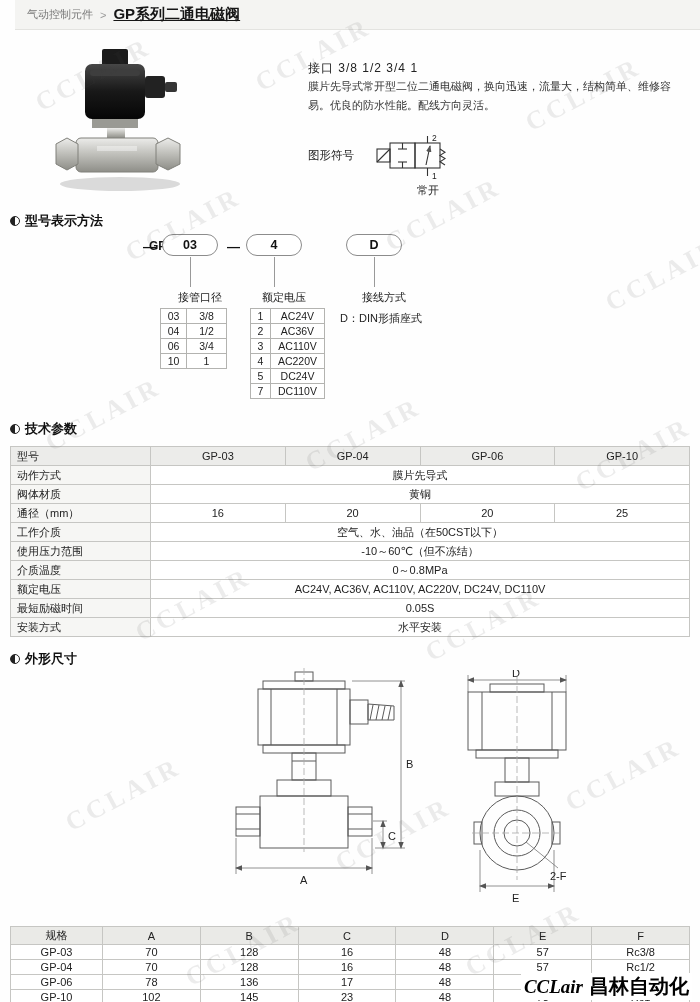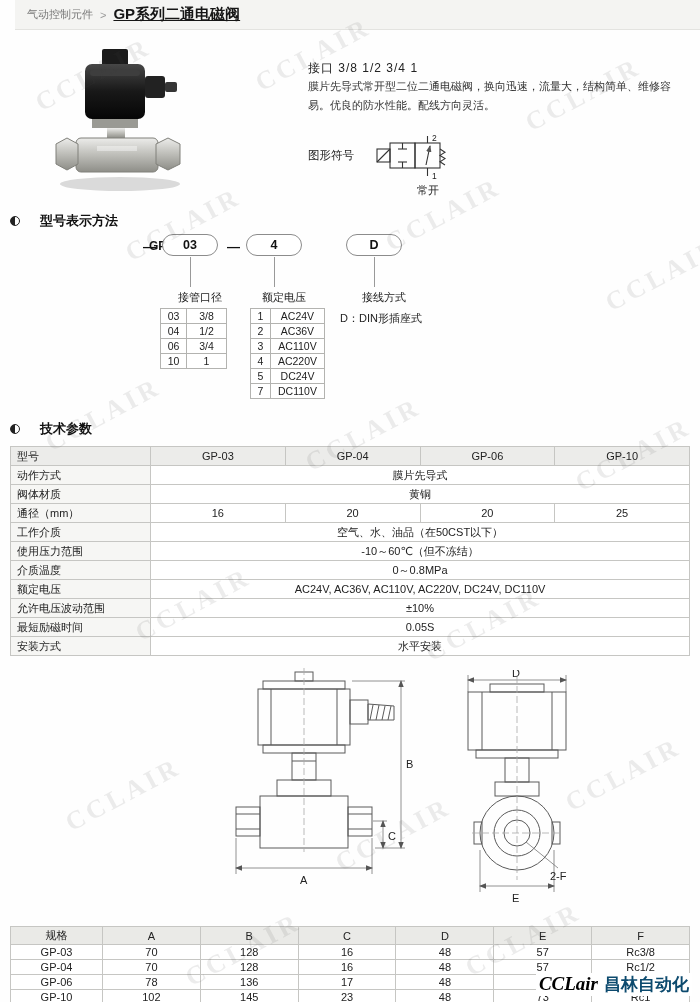--- a/index.html
+++ b/index.html
@@ -20,21 +20,21 @@
   .ports { font-size:12px; color:#222; letter-spacing:1px; }
   .desc  { font-size:11px; color:#333; line-height:1.75; }
   .symbol-row { margin-top:16px; display:flex; align-items:flex-start; gap:20px; }
   .symbol-label { font-size:11.5px; color:#222; margin-top:16px; }
   .symbol-box { display:flex; flex-direction:column; align-items:center; }
   .symbol-caption { font-size:11px; color:#222; margin-top:1px; }
   .sym-num { font-size:8.5px; fill:#222; }
 
   
   .section { position:absolute; left:10px; width:680px; z-index:5; }
-  .sec-head { display:flex; align-items:center; gap:20px; }
+  .sec-head { display:flex; align-items:center; gap:5px; }
   .bullet { width:10px; height:10px; border-radius:50%; border:1px solid #222;
             background:linear-gradient(to right,#222 50%,transparent 50%); flex:none; }
   .sec-title { font-size:13px; font-weight:bold; color:#111; }
 
   
   #model { top:212px; height:206px; }
   .code-prefix { position:absolute; left:100px; top:27px; font-size:12px; font-weight:bold; color:#111;margin-left:39px; }
   .code-dash { position:absolute; top:27px; font-size:13px; font-weight:bold; color:#111; }
   .code-box { position:absolute; top:22px; width:56px; height:22px; line-height:20px; text-align:center;
               border:1px solid #8c8c8c; border-radius:11px; font-size:12.5px; font-weight:bold; color:#111; background:#fff; }
@@ -62,21 +62,21 @@
                font-size:11px; background:rgba(255,255,255,0.6); z-index:5; }
   .dim-table th,.dim-table td { border:1px solid #c6c6c3; padding:1px 4px; height:13px; text-align:center;
                font-weight:normal; color:#222; }
   .dim-table thead th { background:#eaeae7; }
   .dim-table col.c-first { width:92px; }
 
   
   .logo { position:absolute; right:8px; top:973px; z-index:20; background:#fff; padding:0 3px;
           display:flex; align-items:baseline; gap:6px; }
   .logo-en { font-size:19px; font-weight:bold; font-style:italic; color:#000; font-family:"Liberation Serif",serif; }
-  .logo-cn { font-size:17px; font-weight:bold; color:#0c4a6e; }
+  .logo-cn { font-size:20px; font-weight:bold; color:#000000; }
 
   
   .wm { position:absolute; font-size:26px; font-weight:bold; letter-spacing:4px; color:rgba(70,70,70,0.10);
         transform:rotate(-28deg); pointer-events:none; z-index:30; font-family:"Liberation Serif",serif; white-space:nowrap; }
 </style>
 </head>
 <body>
 
 <svg width="0" height="0" style="position:absolute">
   <defs>
@@ -291,35 +291,37 @@
         </tr>
         <tr>
           <td class="lbl">介质温度</td>
           <td colspan="4">0～0.8MPa</td>
         </tr>
         <tr>
           <td class="lbl">额定电压</td>
           <td colspan="4">AC24V, AC36V, AC110V, AC220V, DC24V, DC110V</td>
         </tr>
         <tr>
-          <td class="lbl">允许电压波动范围</td>
-          <td colspan="4">±10%</td>
-        </tr>
-        <tr>
           <td class="lbl">最短励磁时间</td>
           <td colspan="4">0.05S</td>
         </tr>
         <tr>
           <td class="lbl">安装方式</td>
           <td colspan="4">水平安装</td>
         </tr>
       </tbody>
     </table>
   </section>
 
+  <section class="section" id="dims">
+    <div class="sec-head">
+      <span class="bullet"></span>
+      <span class="sec-title">外形尺寸</span>
+    </div>
+  </section>
 
   <svg class="drw" style="left:205px;top:668px" width="212" height="250" viewBox="0 0 212 250">
     <g stroke="#5a5a5a" fill="none" stroke-width="1">
       <rect x="90" y="4" width="18" height="9"></rect>
       <rect x="58" y="13" width="82" height="8"></rect>
       <rect x="53" y="21" width="92" height="56"></rect>
       <line x1="66" y1="21" x2="66" y2="77"></line>
       <line x1="132" y1="21" x2="132" y2="77"></line>
       <rect x="145" y="32" width="18" height="24"></rect>
       <polygon points="163,36 189,38 189,52 163,52"></polygon>

